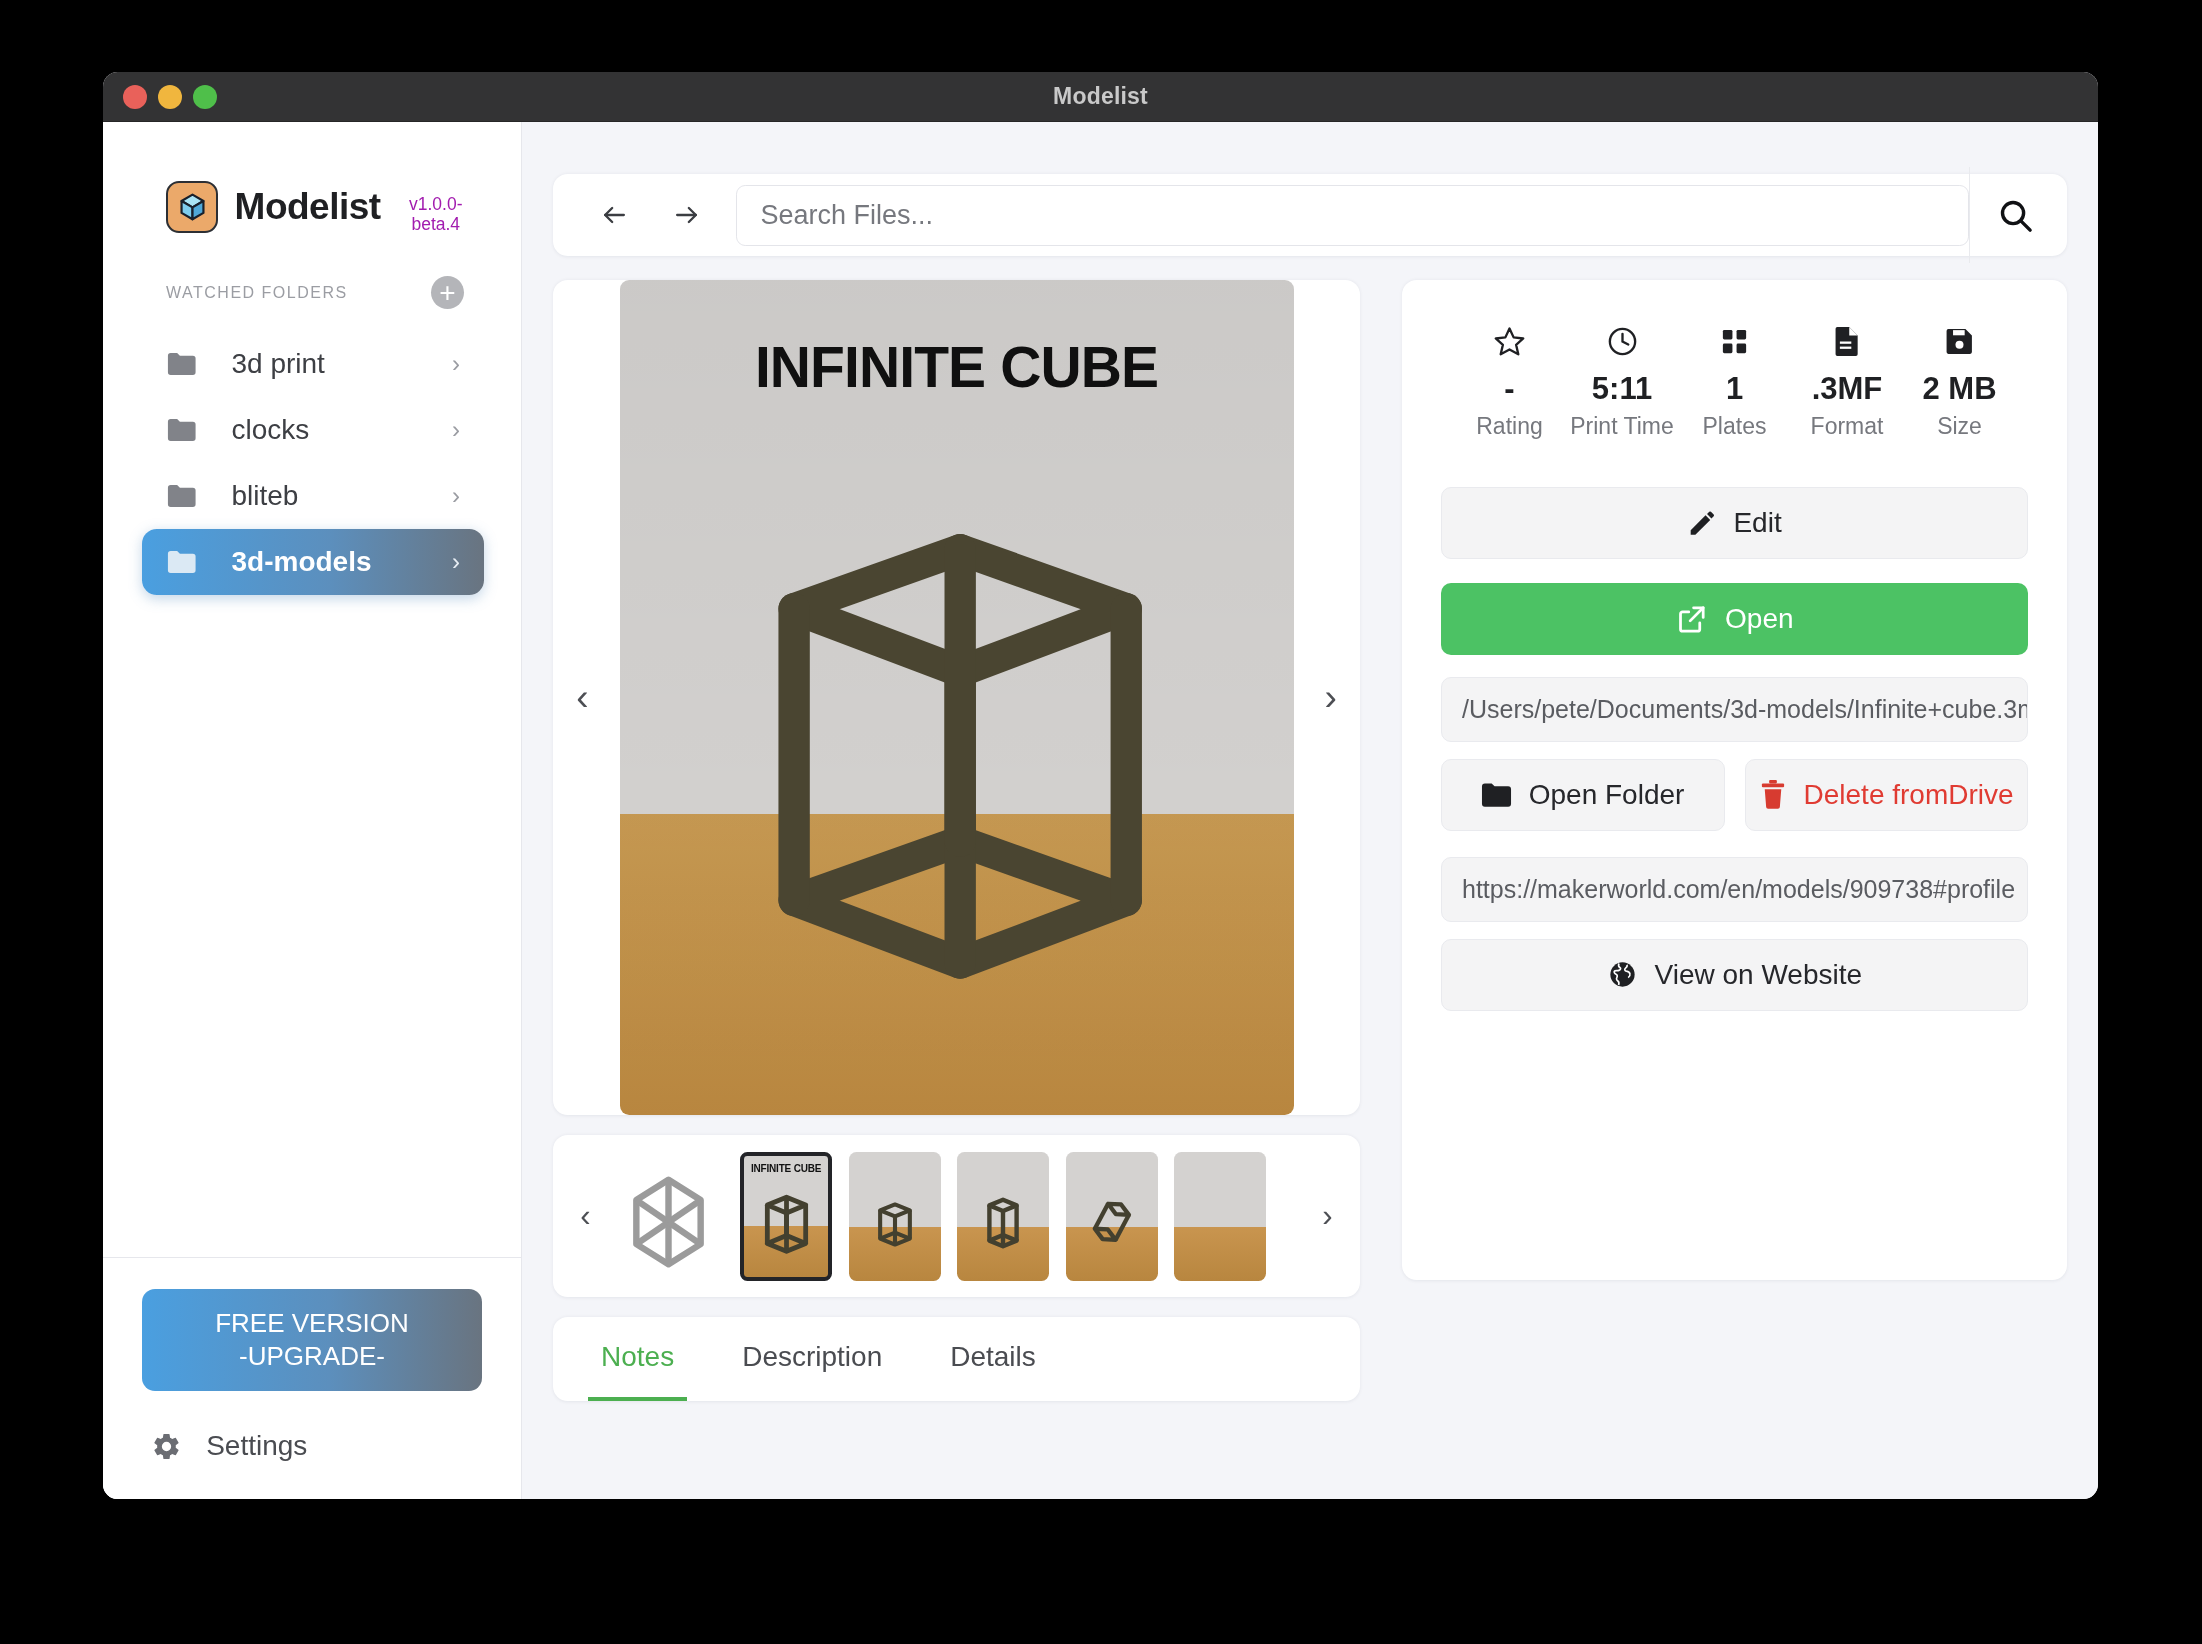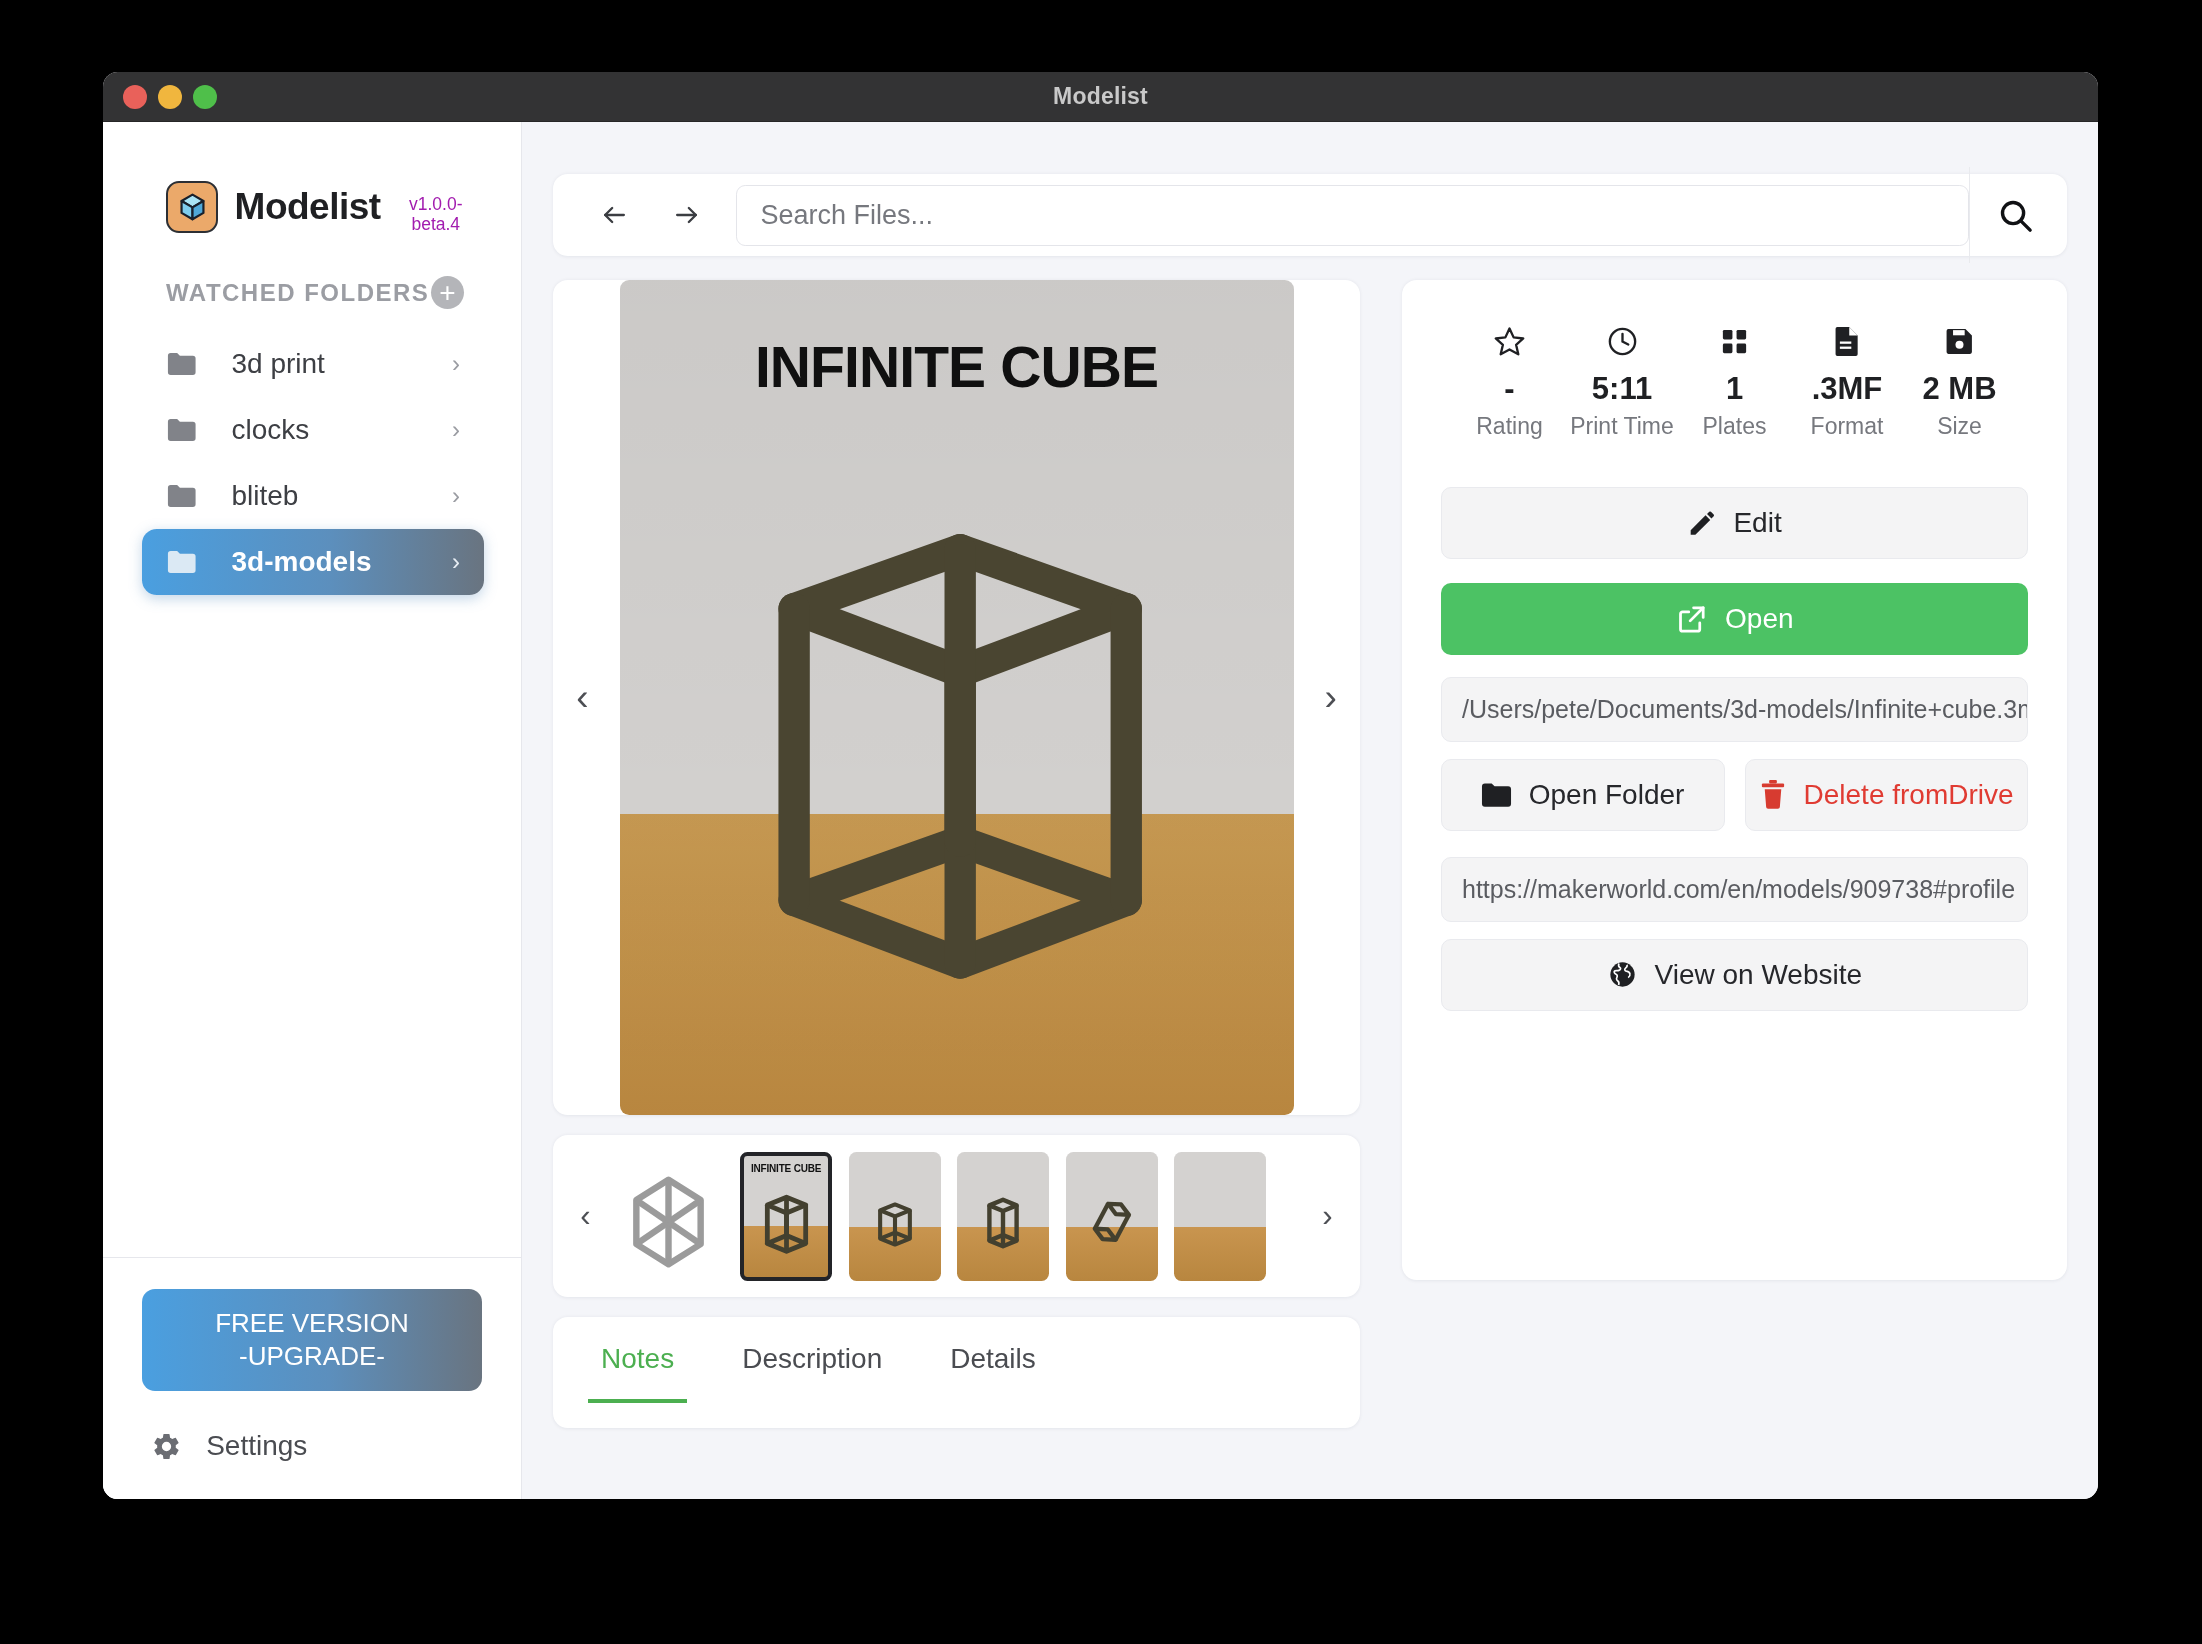--- a/index.html
+++ b/index.html
@@ -70,22 +70,22 @@
   }
   .brand-version {
     font-size: 17.5px; color: #a21caf; line-height: 1.12;
     width: 66px; margin-left: 5.5px; margin-top: 16px; text-align: center;
   }
   .watched-head {
     display: flex; align-items: center; justify-content: space-between;
     padding: 42px 57px 0 63px;
   }
   .watched-label {
-    font-size: 24px; color: #9b9 da3; color: #9b9da3;
-    letter-spacing: 1.5px; font-weight: bold;
+    font-size: 16px; color: #9b9 da3; color: #9b9da3;
+    letter-spacing: 1.5px; font-weight: normal;
   }
   .add-btn {
     width: 33px; height: 33px; border-radius: 50%;
     background: #b4b5b9; color: #fff;
     display: flex; align-items: center; justify-content: center;
     font-size: 28px; line-height: 1; font-weight: 500;
     cursor: pointer; flex: none;
   }
   .folders { margin-top: 22px; padding: 0 37px 0 39px; }
   .folder-item {
@@ -204,21 +204,21 @@
   .thumb.photo {
     background: linear-gradient(180deg, #d4d2d0 0%, #d4d2d0 58%, #c9954f 58%, #b8863f 100%);
   }
   .thumb.selected { border: 4.6px solid #232428; }
   .thumb-label {
     position: absolute; top: 7.4px; left: 0; right: 0; text-align: center;
     font-size: 10px; font-weight: bold; color: #111; letter-spacing: -0.2px;
   }
   .thumb-cube { position: absolute; inset: 0; display: flex; align-items: center; justify-content: center; padding-top: 13px;}
   
-  .tabs-card { flex: none; height: 111px; display: flex; align-items: center; padding: 0 35px; }
+  .tabs-card { flex: none; height: 84px; display: flex; align-items: flex-end; padding: 0 35px; }
   .tab {
     font-size: 28px; color: #4a4c51; padding: 0 13px 24px 13px;
     margin-right: 42px; cursor: pointer; border-bottom: 4.6px solid transparent;
   }
   .tab.active { color: #4caf50; border-bottom-color: #4caf50; }
   
   .details-col { flex: 1; min-width: 0; }
   .details-card { padding: 41px 39px 0 39px; height: 1000px; box-sizing: border-box; }
   .stats {
     display: flex; justify-content: space-between;

